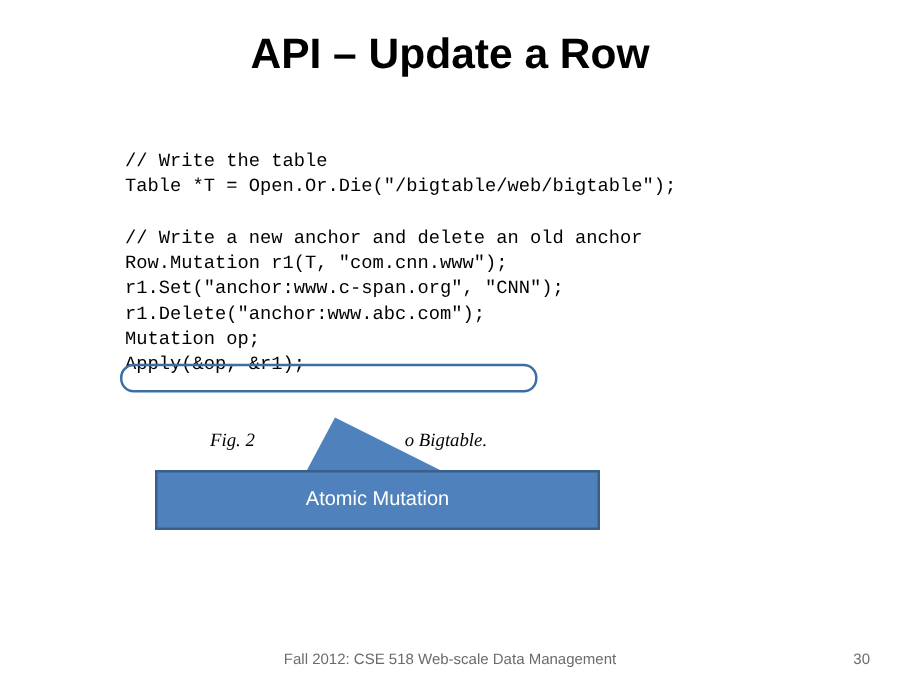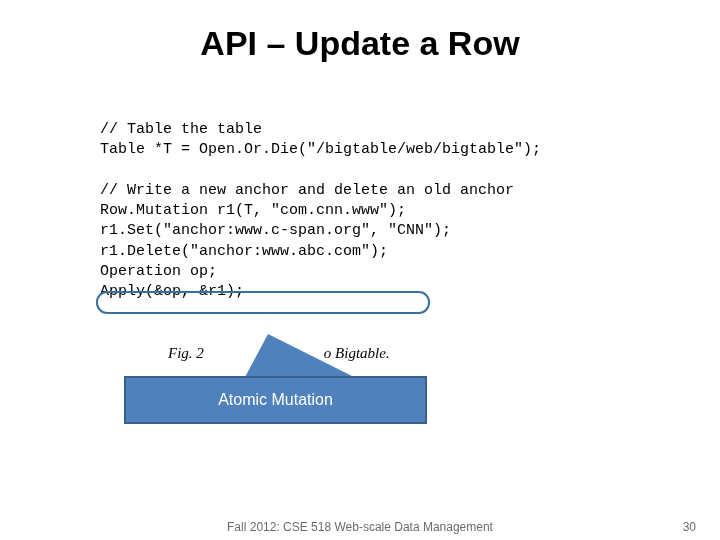--- a/index.html
+++ b/index.html
@@ -66,21 +66,21 @@
     width: 0;
     height: 0;
     border-left: 24px solid transparent;
     border-right: 90px solid transparent;
     border-bottom: 45px solid #4f81bd;
   }
   .callout-box {
     position: absolute;
     top: 42px;
     left: 0;
-    width: 303px;
+    width: 356px;
     height: 48px;
     background: #4f81bd;
     border: 2px solid #3a5f8a;
     display: flex;
     align-items: center;
     justify-content: center;
   }
   .callout-text {
     color: #fff;
     font-size: 16px;
@@ -98,28 +98,28 @@
   .footer-center { position: absolute; left: 0; width: 100%; text-align: center; }
   .footer-page { position: absolute; right: 24px; }
 </style>
 </head>
 <body>
 
 <div class="slide">
 
   <h1 class="title">API – Update a Row</h1>
 
-  <div class="code-block"><span>// Table the table</span>
+  <div class="code-block"><span>// Write the table</span>
 <span>Table *T = Open.Or.Die("/bigtable/web/bigtable");</span>
 <span></span>
 <span>// Write a new anchor and delete an old anchor</span>
 <span>Row.Mutation r1(T, "com.cnn.www");</span>
 <span>r1.Set("anchor:www.c-span.org", "CNN");</span>
 <span>r1.Delete("anchor:www.abc.com");</span>
-<span>Operation op;</span>
+<span>Mutation op;</span>
 <span>Apply(&amp;op, &amp;r1);</span></div>
 
   <div class="highlight-box"></div>
 
   <div class="fig-caption">
     <span>Fig. 2</span>
     <span style="visibility:hidden;">&nbsp;&nbsp;&nbsp;&nbsp;&nbsp;&nbsp;&nbsp;&nbsp;&nbsp;&nbsp;&nbsp;&nbsp;&nbsp;&nbsp;&nbsp;&nbsp;&nbsp;&nbsp;&nbsp;&nbsp;&nbsp;&nbsp;&nbsp;&nbsp;&nbsp;&nbsp;&nbsp;&nbsp;&nbsp;&nbsp;</span>
     <span>o Bigtable.</span>
   </div>
 

